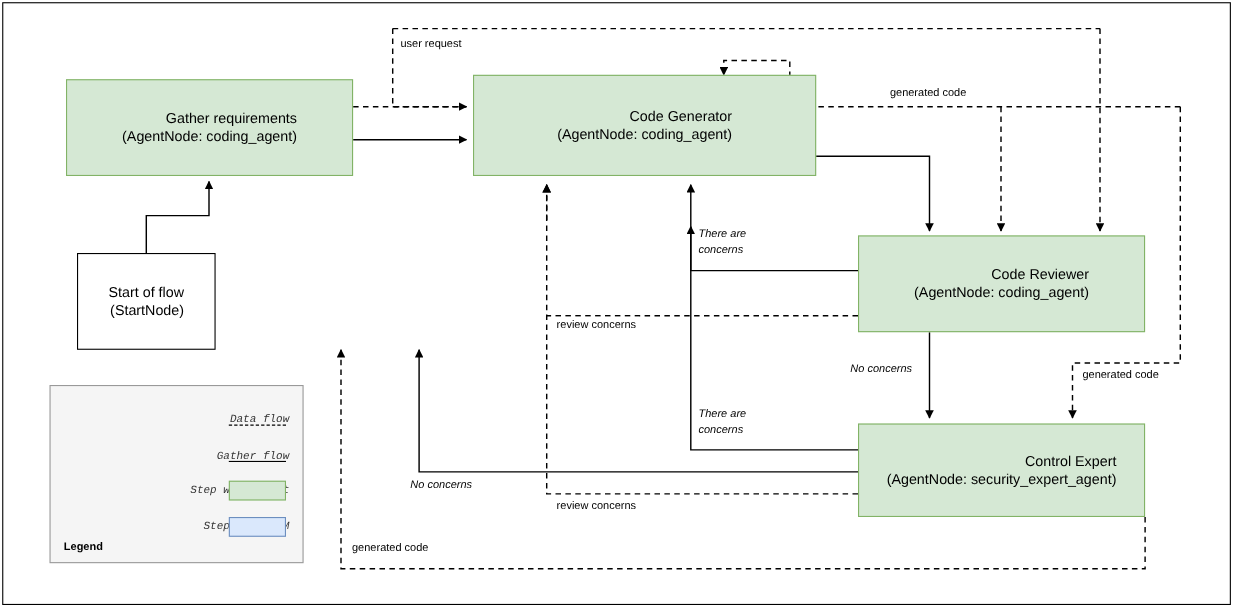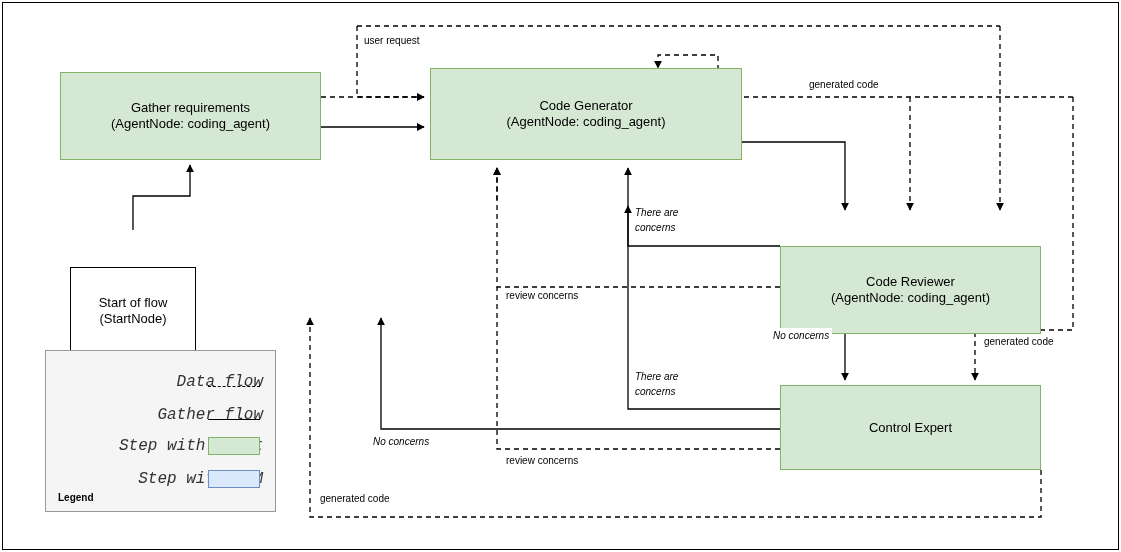--- a/index.html
+++ b/index.html
@@ -22,33 +22,32 @@
     left: 0; top: 0;
     width: 1121px;
     height: 552px;
   }
   .node {
     position: absolute;
     box-sizing: border-box;
     display: flex;
     align-items: center;
     justify-content: center;
-    text-align: center;
+    text-align: right;
     font-size: 13px;
     line-height: 16px;
     color: #000000;
   }
   .node-agent {
     background: #d5e8d4;
     border: 1px solid #82b366;
   }
   .node-plain {
     background: #ffffff;
     border: 1px solid #000000;
-    margin-top: 37px;
   }
   .node .lines { padding: 0 6px; }
   .edge-label {
     position: absolute;
     font-size: 10px;
     line-height: 15px;
     color: #000000;
     white-space: pre;
     background: transparent;
   }
@@ -71,21 +70,21 @@
     display: flex;
     align-items: center;
   }
   .legend-label {
     position: absolute;
     right: 0;
     width: 160px;
     text-align: right;
     font-family: "Liberation Mono", "DejaVu Sans Mono", monospace;
     font-style: italic;
-    font-size: 16px;
+    font-size: 10px;
     color: #333333;
     white-space: pre;
   }
   .legend-swatch {
     position: absolute;
     left: 0;
     width: 52px;
     height: 18px;
     box-sizing: border-box;
   }
@@ -188,30 +187,31 @@
     </div>
   </div>
 
   <div class="node node-agent" style="left:430px; top:68px; width:312px; height:92px;">
     <div class="lines">
       <div>Code Generator</div>
       <div>(AgentNode: coding_agent)</div>
     </div>
   </div>
 
-  <div class="node node-agent" style="left:780px; top:214px; width:261px; height:88px;margin-top:32px;">
+  <div class="node node-agent" style="left:780px; top:214px; width:261px; height:88px;">
     <div class="lines">
       <div>Code Reviewer</div>
       <div>(AgentNode: coding_agent)</div>
     </div>
   </div>
 
   <div class="node node-agent" style="left:780px; top:385px; width:261px; height:85px;">
     <div class="lines">
       <div>Control Expert</div>
+      <div>(AgentNode: security_expert_agent)</div>
     </div>
   </div>
 
   <div class="node node-plain" style="left:70px; top:230px; width:126px; height:88px;">
     <div class="lines">
       <div>Start of flow</div>
       <div>(StartNode)</div>
     </div>
   </div>
 

